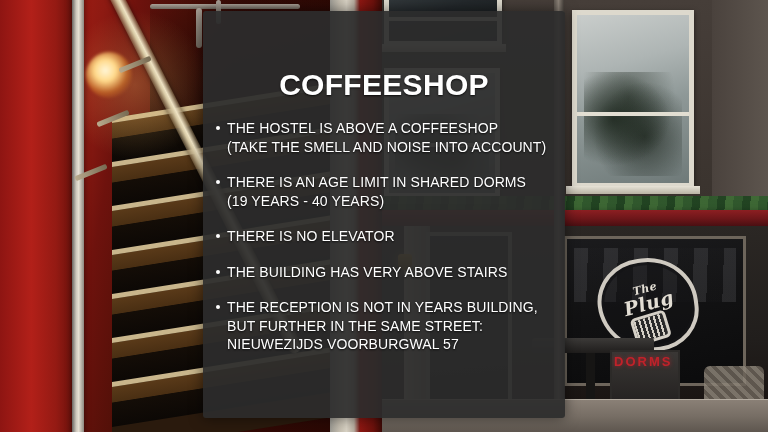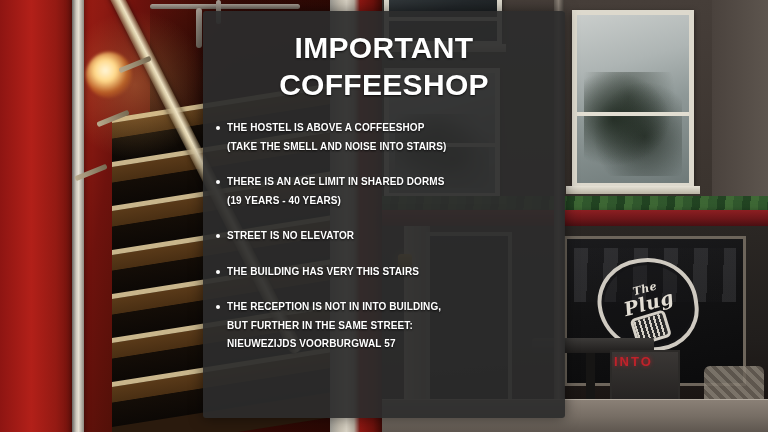--- a/index.html
+++ b/index.html
@@ -313,22 +313,22 @@
   .bullets {
     margin: 16px 0 0 0;
     padding: 0 10px 0 11px;
     list-style: none;
   }
   .bullet {
     position: relative;
     margin: 0 0 17px 0;
     padding-left: 13px;
     color: #ffffff;
-    font-size: 10px;
-    font-weight: bold;
+    font-size: 14px;
+    font-weight: normal;
     line-height: 18.5px;
     letter-spacing: .1px;
     text-shadow: 0 1px 2px rgba(0,0,0,.8);
   }
   .bullet .dot {
     position: absolute;
     left: 2px;
     top: 7px;
     width: 4px;
     height: 4px;
@@ -406,55 +406,55 @@
       <div class="shop-window-refl"></div>
       <div class="plug-logo">
         <div class="plug-text"><small>The</small>Plug</div>
         <div class="plug-prong"></div>
       </div>
     </div>
 
     <div class="table"></div>
     <div class="table-leg"></div>
     <div class="chair"></div>
-    <div class="stief">INTO</div>
+    <div class="stief">DORMS</div>
     <div class="basket"></div>
   </div>
 
   <div class="drainpipe"></div>
   <div class="curb"></div>
   <div class="pavement"></div>
 
   <div class="panel">
     <div class="panel-title">
-      <span>IMPORTANT</span><br>
+      <br>
       <span>COFFEESHOP</span>
     </div>
 
     <ul class="bullets" id="bullet-list">
         <li class="bullet">
           <span class="dot"></span>
           <span class="line">THE HOSTEL IS ABOVE A COFFEESHOP</span>
-          <span class="line">(TAKE THE SMELL AND NOISE INTO STAIRS)</span>
+          <span class="line">(TAKE THE SMELL AND NOISE INTO ACCOUNT)</span>
         </li>
         <li class="bullet">
           <span class="dot"></span>
           <span class="line">THERE IS AN AGE LIMIT IN SHARED DORMS</span>
           <span class="line">(19 YEARS - 40 YEARS)</span>
         </li>
         <li class="bullet">
           <span class="dot"></span>
-          <span class="line">STREET IS NO ELEVATOR</span>
+          <span class="line">THERE IS NO ELEVATOR</span>
         </li>
         <li class="bullet">
           <span class="dot"></span>
-          <span class="line">THE BUILDING HAS VERY THIS STAIRS</span>
+          <span class="line">THE BUILDING HAS VERY ABOVE STAIRS</span>
         </li>
         <li class="bullet">
           <span class="dot"></span>
-          <span class="line">THE RECEPTION IS NOT IN INTO BUILDING,</span>
+          <span class="line">THE RECEPTION IS NOT IN YEARS BUILDING,</span>
           <span class="line">BUT FURTHER IN THE SAME STREET:</span>
           <span class="line">NIEUWEZIJDS VOORBURGWAL 57</span>
         </li>
       </ul>
   </div>
 
 </div>
 
 </body></html>

